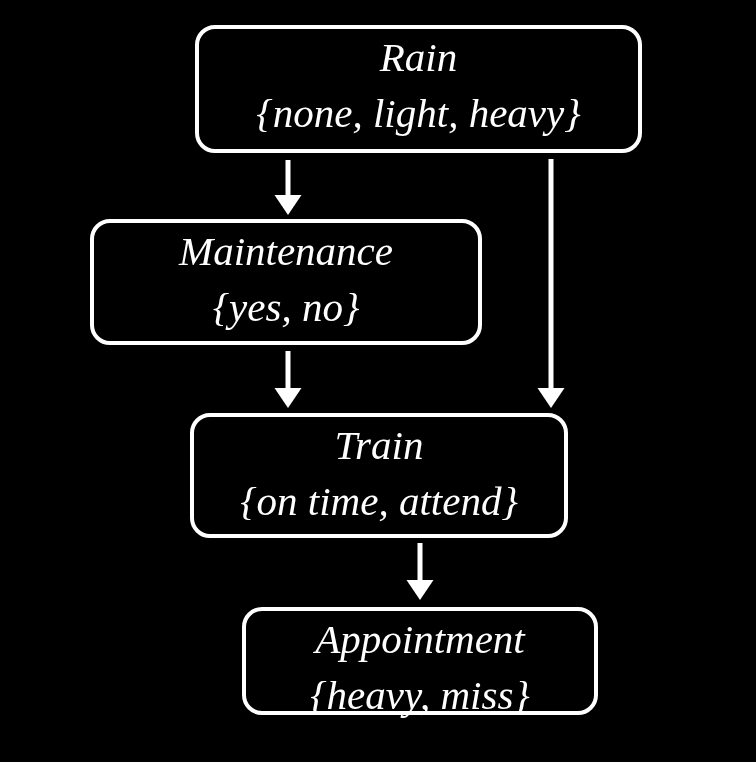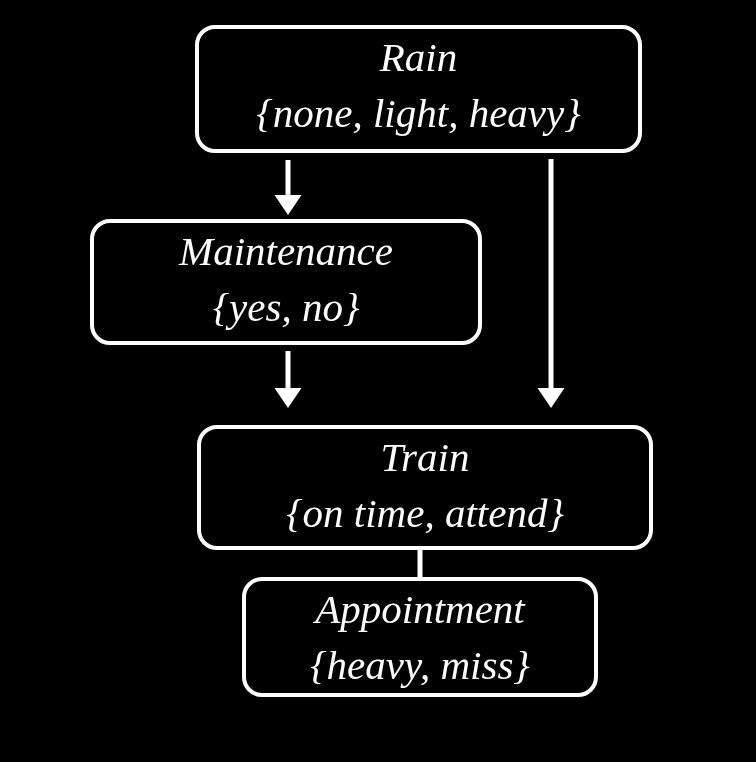--- a/index.html
+++ b/index.html
@@ -29,22 +29,22 @@
     justify-content: flex-start;
     text-align: center;
   }
   .node .line {
     font-size: 41px;
     line-height: 56px;
     white-space: nowrap;
   }
   #node-rain        { left: 195px; top: 25px;  width: 447px; height: 128px; }
   #node-maintenance { left: 90px;  top: 219px; width: 392px; height: 126px; }
-  #node-train       { left: 197px; top: 413px; width: 456px; height: 125px; margin-top: 12px; }
-  #node-appointment { left: 242px; top: 577px; width: 356px; height: 120px; }
+  #node-train       { left: 190px; top: 413px; width: 378px; height: 125px; }
+  #node-appointment { left: 242px; top: 607px; width: 356px; height: 108px; }
   .edges {
     position: absolute;
     left: 0;
     top: 0;
     width: 756px;
     height: 762px;
     pointer-events: none;
   }
   .edges line    { stroke: #ffffff; stroke-width: 5; }
   .edges polygon { fill: #ffffff; }

